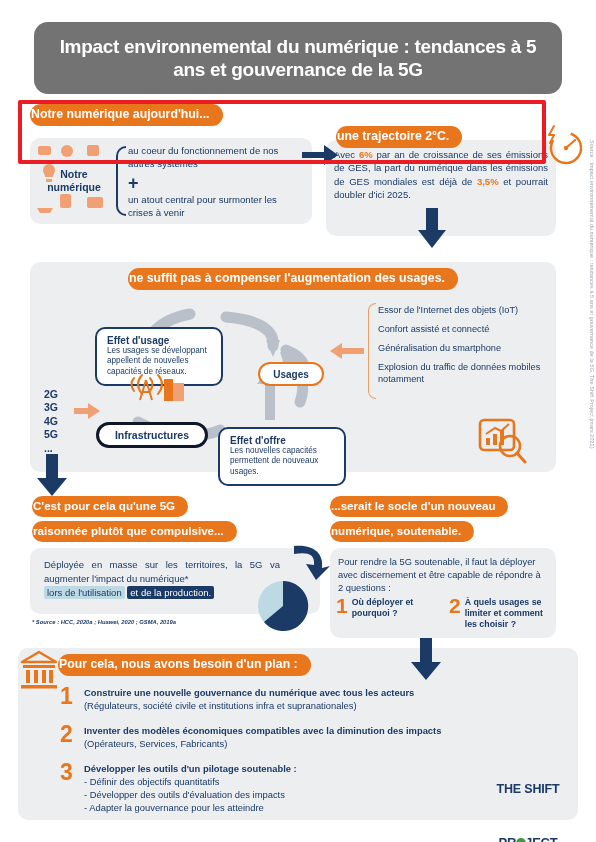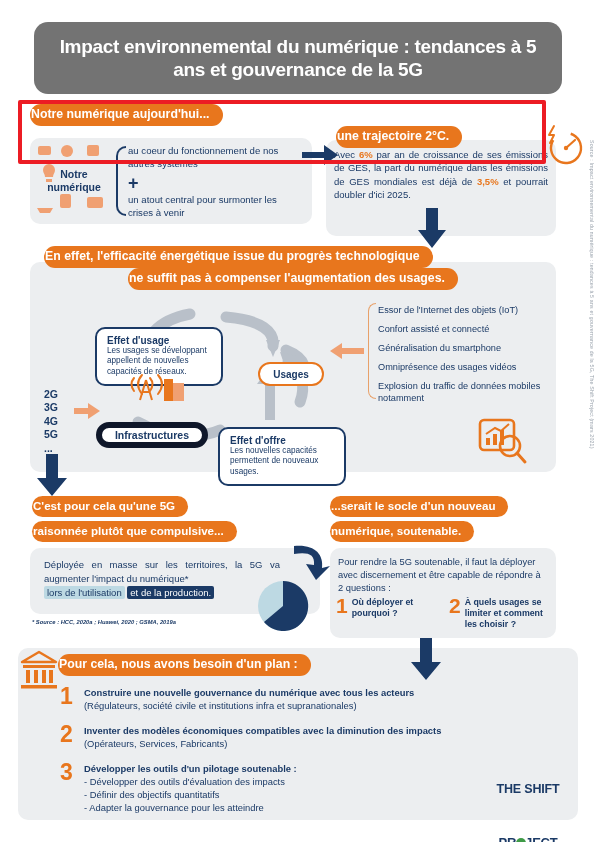--- a/index.html
+++ b/index.html
@@ -82,21 +82,21 @@
     position: absolute; background: #fff; border: 2px solid #1b3a66;
     border-radius: 10px; color: #1b3a66; margin-top: 24px;
   }
   .node-title { font-weight: bold; font-size: 10px; display: block; }
   .node-body  { font-size: 8.2px; line-height: 1.25; display: block; }
 
   .node-usage  { left: 95px; top: 303px; width: 128px; padding: 6px 8px 7px 10px; }
   .node-offre  { left: 218px; top: 403px; width: 128px; padding: 6px 8px 7px 10px; }
   .node-infra  {
     left: 96px; top: 398px; width: 112px; height: 26px;
-    border: 6px solid #0f172a; border-radius: 14px; background: #fff;
+    border: 3px solid #0f172a; border-radius: 14px; background: #fff;
     display: flex; align-items: center; justify-content: center;
     font-weight: bold; font-size: 10.5px; color: #1b3a66;
   }
   .node-usages {
     left: 258px; top: 338px; width: 66px; height: 24px;
     border: 2px solid #e8761d; border-radius: 13px; background: #fff;
     display: flex; align-items: center; justify-content: center;
     font-weight: bold; font-size: 10px; color: #1b3a66;
   }
 
@@ -219,21 +219,20 @@
     <circle cx="20" cy="24" r="2.2" fill="#e8761d"></circle>
     <path d="M8 2 L3 11 L8 11 L4 19" stroke="#e8761d" stroke-width="2" fill="none" stroke-linecap="round" stroke-linejoin="round"></path>
   </svg>
 
   <div class="pill s1-pill-left">Notre numérique aujourd'hui...</div>
   <div class="pill s1-pill-r2">une trajectoire 2°C.</div>
 
   <div class="red-box"></div>
 
   <div class="card s2-card"></div>
-  <div class="pill s2-pill-1">En effet, l'efficacité énergétique issue du progrès technologique</div>
   <div class="pill s2-pill-2">ne suffit pas à compenser l'augmentation des usages.</div>
 
   <svg class="deco" style="left:30px; top:262px;" width="360" height="210">
     <path d="M196 55 C232 58 245 70 243 84" stroke="#b9c0c9" stroke-width="11" fill="none" stroke-linecap="round"></path>
     <path d="M236 78 L250 78 L243 95 Z" fill="#b9c0c9"></path>
     <path d="M262 96 C282 104 286 118 272 124" stroke="#b9c0c9" stroke-width="11" fill="none" stroke-linecap="round" transform="translate(-6,-8)"></path>
     <path d="M160 52 C128 58 113 74 112 106" stroke="#b9c0c9" stroke-width="11" fill="none" stroke-linecap="round"></path>
     <path d="M104 100 L120 100 L112 120 Z" fill="#b9c0c9"></path>
     <path d="M108 160 C140 178 172 176 190 168" stroke="#b9c0c9" stroke-width="11" fill="none" stroke-linecap="round"></path>
     <path d="M258 100 C272 110 276 124 270 140" stroke="#b9c0c9" stroke-width="11" fill="none" stroke-linecap="round"></path>
@@ -276,21 +275,20 @@
   <div class="gen-list" style="white-space: pre-line;"><span>2G
 3G
 4G
 5G
 ...</span></div>
 
   <ul class="bullets">
     <li>Essor de l'Internet des objets (IoT)</li>
     <li>Confort assisté et connecté</li>
     <li>Généralisation du smartphone</li>
-    <li>Omniprésence des usages vidéos</li>
     <li>Explosion du traffic de données mobiles notamment</li>
   </ul>
 
   <svg class="deco" style="left:478px; top:418px;" width="52" height="48">
     <rect x="2" y="2" width="34" height="30" rx="4" fill="none" stroke="#e8761d" stroke-width="2.6"></rect>
     <rect x="8" y="20" width="4" height="7" fill="#e8761d"></rect>
     <rect x="15" y="16" width="4" height="11" fill="#e8761d"></rect>
     <rect x="22" y="12" width="4" height="15" fill="#e8761d"></rect>
     <path d="M8 16 L17 10 L23 13 L31 6" stroke="#e8761d" stroke-width="2" fill="none"></path>
     <circle cx="32" cy="28" r="10" fill="none" stroke="#e8761d" stroke-width="2.6"></circle>
@@ -366,22 +364,22 @@
     <div class="plan-item">
       <span class="plan-num">2</span>
       <span class="plan-text">
         <b>Inventer des modèles économiques compatibles avec la diminution des impacts</b><span> (Opérateurs, Services, Fabricants)</span>
       </span>
     </div>
     <div class="plan-item">
       <span class="plan-num">3</span>
       <span class="plan-text">
         <b>Développer les outils d'un pilotage soutenable :</b>
+        <span class="plan-sub">- Définir des objectifs quantitatifs</span>
         <span class="plan-sub">- Développer des outils d'évaluation des impacts</span>
-        <span class="plan-sub">- Définir des objectifs quantitatifs</span>
         <span class="plan-sub">- Adapter la gouvernance pour les atteindre</span>
       </span>
     </div>
   </div>
 
   <div class="logo">
     <div class="l1">THE SHIFT</div>
     <div class="l2"><span>PR</span><span class="globe"></span><span>JECT</span></div>
     <div class="l3">THE CARBON TRANSITION THINK TANK</div>
   </div>

